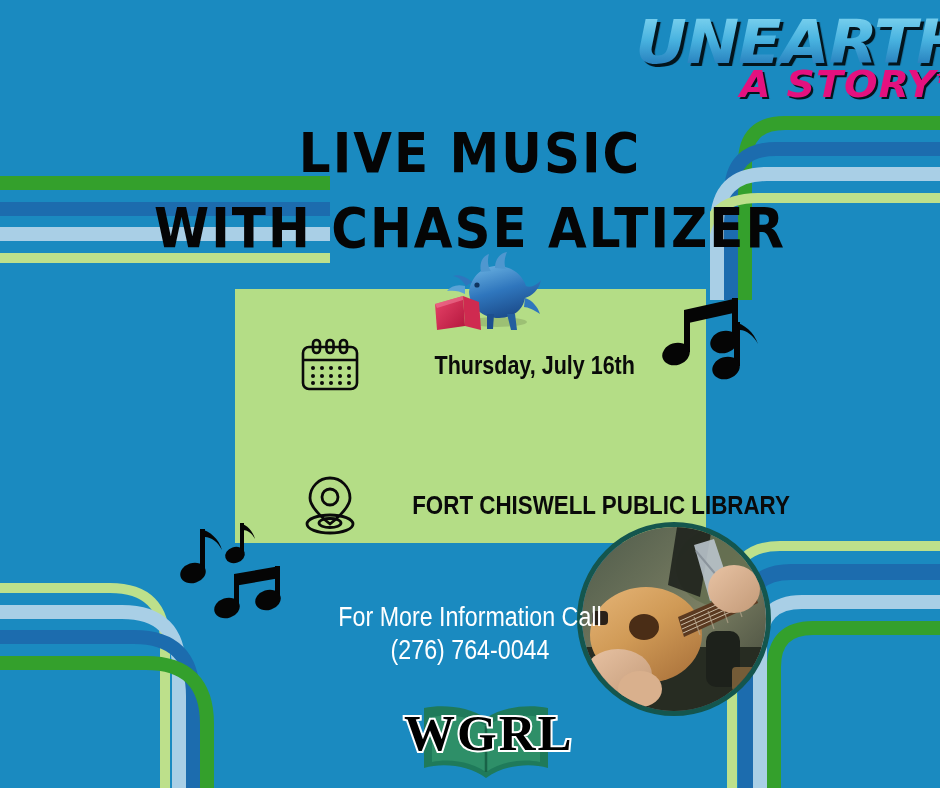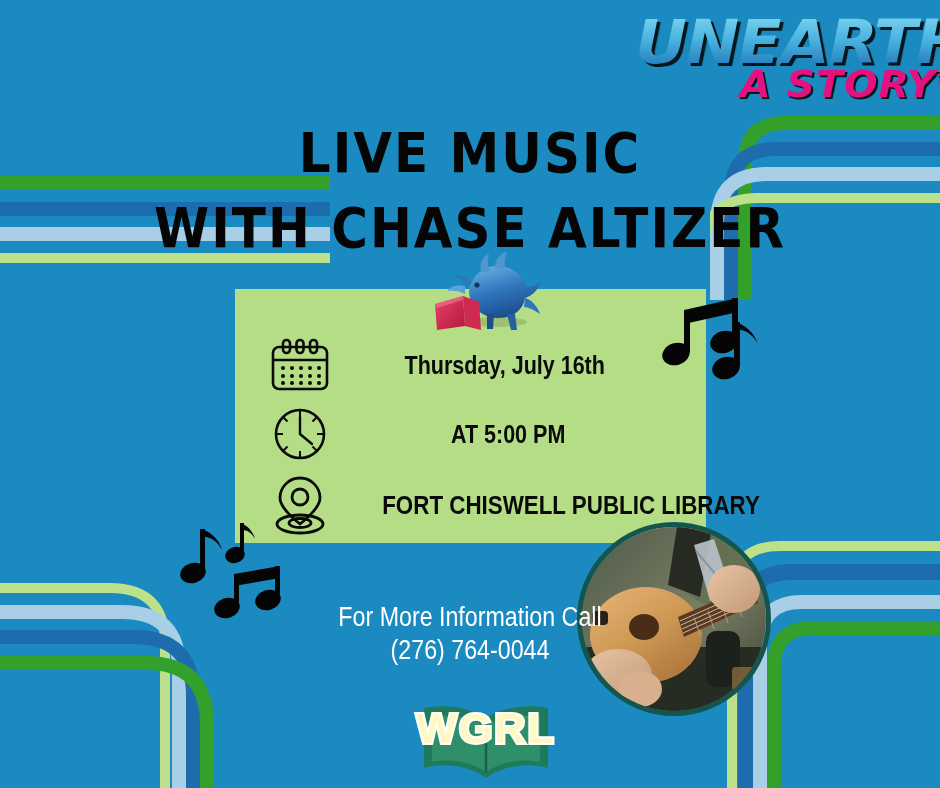--- a/index.html
+++ b/index.html
@@ -63,21 +63,21 @@
   .panel{
     position:absolute;
     left:235px;top:289px;width:471px;height:254px;
     background:#b4dd86;
   }
   .rows{
     position:absolute;left:0;top:0;width:100%;height:100%;
   }
   .row{
     position:absolute;left:0;width:100%;
-    display:flex;align-items:center;
+    display:flex;align-items:center;padding-left:30px;
   }
   .row-icon{
     width:130px;flex:0 0 130px;
     display:flex;align-items:center;justify-content:center;
   }
   .row-text{
     flex:1;
     color:#0a0a0a;
     font-family:"Liberation Sans", sans-serif;
     font-weight:bold;
@@ -118,23 +118,23 @@
   .contact span{
     display:block;font-size:27px;line-height:1.23;
     transform:scaleX(.86);
   }
 
   
   .wgrl{position:absolute;left:404px;top:696px;width:164px;height:86px;}
   .wgrl-text{
     position:absolute;left:0;right:0;top:8px;
     text-align:center;
-    font-family:Liberation Sans, sans-serif;
-    font-weight:bold;font-size:43px;letter-spacing:2px;
-    color:#fef9c3;
+    font-family:Liberation Serif, serif;
+    font-weight:bold;font-size:51px;letter-spacing:2px;
+    color:#000000;
     -webkit-text-stroke:4px #ffffff;
     paint-order:stroke fill;
   }
 </style>
 </head>
 <body>
 
 <div id="flyer">
 
   <div class="corner c-tl">
@@ -219,42 +219,20 @@
                 <circle cx="23" cy="46" r="2"></circle>
                 <circle cx="32" cy="46" r="2"></circle>
                 <circle cx="41" cy="46" r="2"></circle>
                 <circle cx="50" cy="46" r="2"></circle>
             </g>
           </svg>
         </div>
         <div class="row-text">Thursday, July 16th</div>
       </div>
 
-      <div class="row row-time">
-        <div class="row-icon">
-          <svg width="58" height="58" viewBox="0 0 58 58">
-            <circle cx="29" cy="29" r="24" fill="none" stroke="#0a0a0a" stroke-width="2.6"></circle>
-            <g stroke="#0a0a0a" stroke-width="2">
-              <line x1="29" y1="5" x2="29" y2="12"></line>
-              <line x1="29" y1="46" x2="29" y2="53"></line>
-              <line x1="5" y1="29" x2="12" y2="29"></line>
-              <line x1="46" y1="29" x2="53" y2="29"></line>
-              <line x1="12" y1="12" x2="16.5" y2="16.5"></line>
-              <line x1="41.5" y1="41.5" x2="46" y2="46"></line>
-              <line x1="12" y1="46" x2="16.5" y2="41.5"></line>
-              <line x1="41.5" y1="16.5" x2="46" y2="12"></line>
-            </g>
-            <g stroke="#0a0a0a" stroke-width="2.4" stroke-linecap="round">
-              <line x1="29" y1="29" x2="29" y2="12"></line>
-              <line x1="29" y1="29" x2="41" y2="39"></line>
-            </g>
-          </svg>
-        </div>
-        <div class="row-text">AT 5:00 PM</div>
-      </div>
 
       <div class="row row-place">
         <div class="row-icon">
           <svg width="60" height="66" viewBox="0 0 60 66">
             <g fill="none" stroke="#0a0a0a" stroke-width="2.8">
               <path d="M30 6 C19 6 10 15 10 26 C10 37 30 52 30 52 C30 52 50 37 50 26 C50 15 41 6 30 6 Z"></path>
               <circle cx="30" cy="25" r="8"></circle>
               <ellipse cx="30" cy="52" rx="23" ry="9"></ellipse>
               <ellipse cx="30" cy="51" rx="11" ry="4.5"></ellipse>
             </g>

